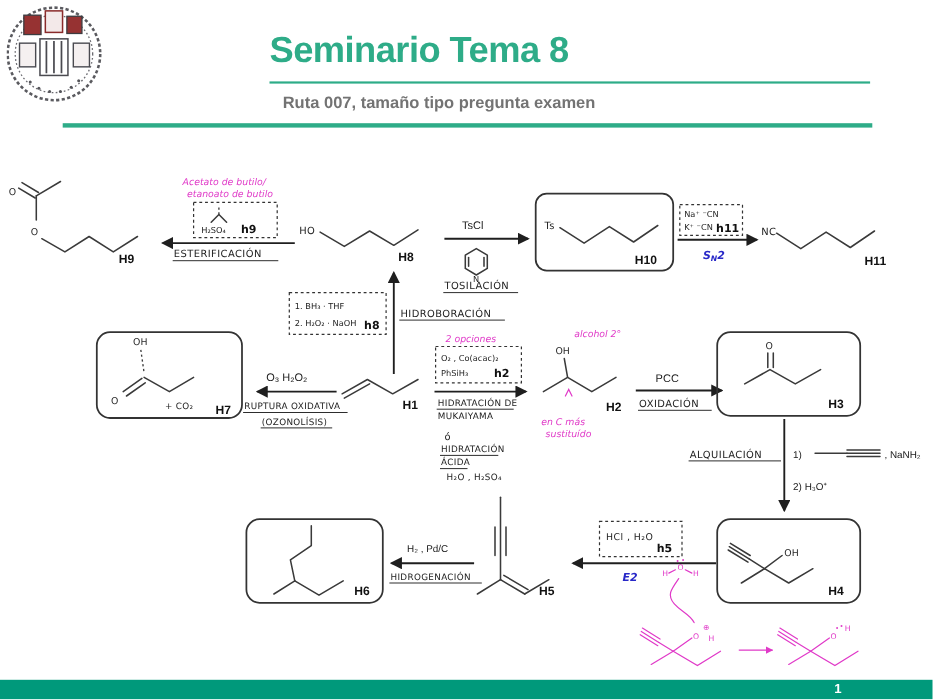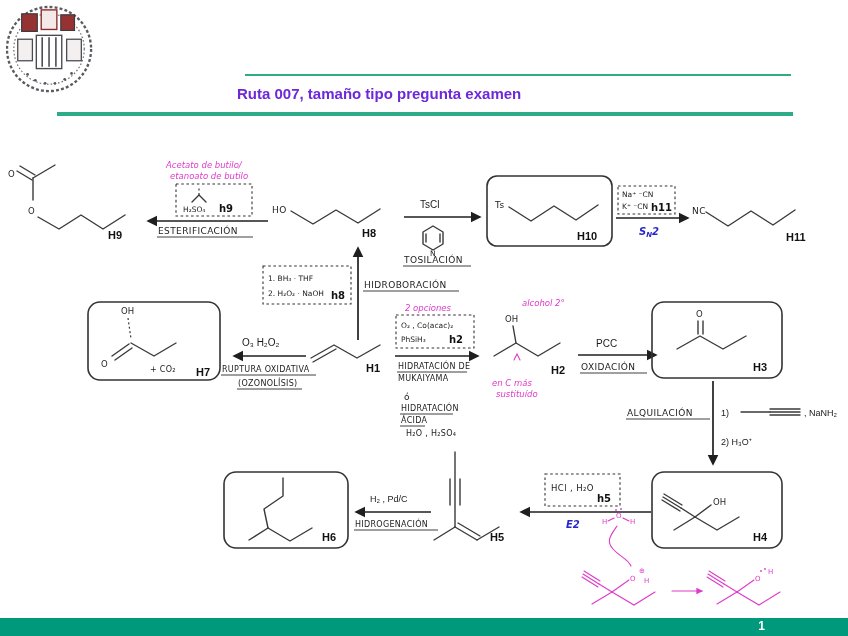--- a/index.html
+++ b/index.html
@@ -2,21 +2,21 @@
 <html><head>
 <meta charset="utf-8">
 <style>
   html,body{margin:0;padding:0;background:#ffffff;}
   .slide{position:relative;width:848px;height:636px;background:#ffffff;overflow:hidden;
          font-family:"Liberation Sans",sans-serif;}
   .seal{position:absolute;left:6px;top:2px;width:90px;height:96px;}
   .title{position:absolute;left:245px;top:26px;font-size:33px;font-weight:600;
          color:#2eac88;letter-spacing:-.5px;}
   .rule-thin{position:absolute;left:245px;top:74px;width:546px;height:2px;background:#2eac88;}
-  .subtitle{position:absolute;left:237px;top:85px;font-size:15px;font-weight:bold;color:#6d28d9;}
+  .subtitle{position:absolute;left:257px;top:85px;font-size:15px;font-weight:bold;color:#737373;}
   .rule-thick{position:absolute;left:57px;top:112px;width:736px;height:4px;background:#2eac88;}
   .footer-bar{position:absolute;left:0;top:618px;width:848px;height:18px;background:#00997b;}
   .page-num{position:absolute;right:83px;top:1px;color:#ffffff;font-size:12px;font-weight:bold;}
   svg.diagram{position:absolute;left:0;top:0;width:848px;height:636px;}
 
   
   .sk{stroke:#3a3a3a;stroke-width:1.4;fill:none;stroke-linecap:round;stroke-linejoin:round;}
   .skd{stroke:#3a3a3a;stroke-width:1.2;fill:none;stroke-dasharray:2,2.4;}
   .arrow{stroke:#1f1f1f;stroke-width:1.7;fill:none;}
   .dashbox{stroke:#333;stroke-width:1.1;fill:none;stroke-dasharray:2.6,2.6;}
@@ -57,20 +57,21 @@
       <line x1="51" y1="36" x2="51" y2="66" stroke="#4a4a50" stroke-width="1.6"></line>
       <circle cx="22" cy="74" r="1.4" fill="#55555a"></circle>
         <circle cx="30" cy="80" r="1.4" fill="#55555a"></circle>
       <circle cx="40" cy="83" r="1.4" fill="#55555a"></circle>
         <circle cx="50" cy="83" r="1.4" fill="#55555a"></circle>
       <circle cx="60" cy="79" r="1.4" fill="#55555a"></circle>
         <circle cx="67" cy="73" r="1.4" fill="#55555a"></circle>
     </g>
   </svg>
 
+  <div class="title">Seminario Tema 8</div>
   <div class="rule-thin"></div>
   <div class="subtitle">Ruta 007, tamaño tipo pregunta examen</div>
   <div class="rule-thick"></div>
 
   <svg class="diagram" viewBox="0 0 848 636">
     <defs>
       <marker id="arr" viewBox="0 0 10 10" refX="8.5" refY="5" markerWidth="6.5" markerHeight="6.5" orient="auto-start-reverse">
         <path d="M0,0 L10,5 L0,10 z" fill="#1f1f1f"></path>
       </marker>
       <marker id="arrp" viewBox="0 0 10 10" refX="8.5" refY="5" markerWidth="6" markerHeight="6" orient="auto-start-reverse">

